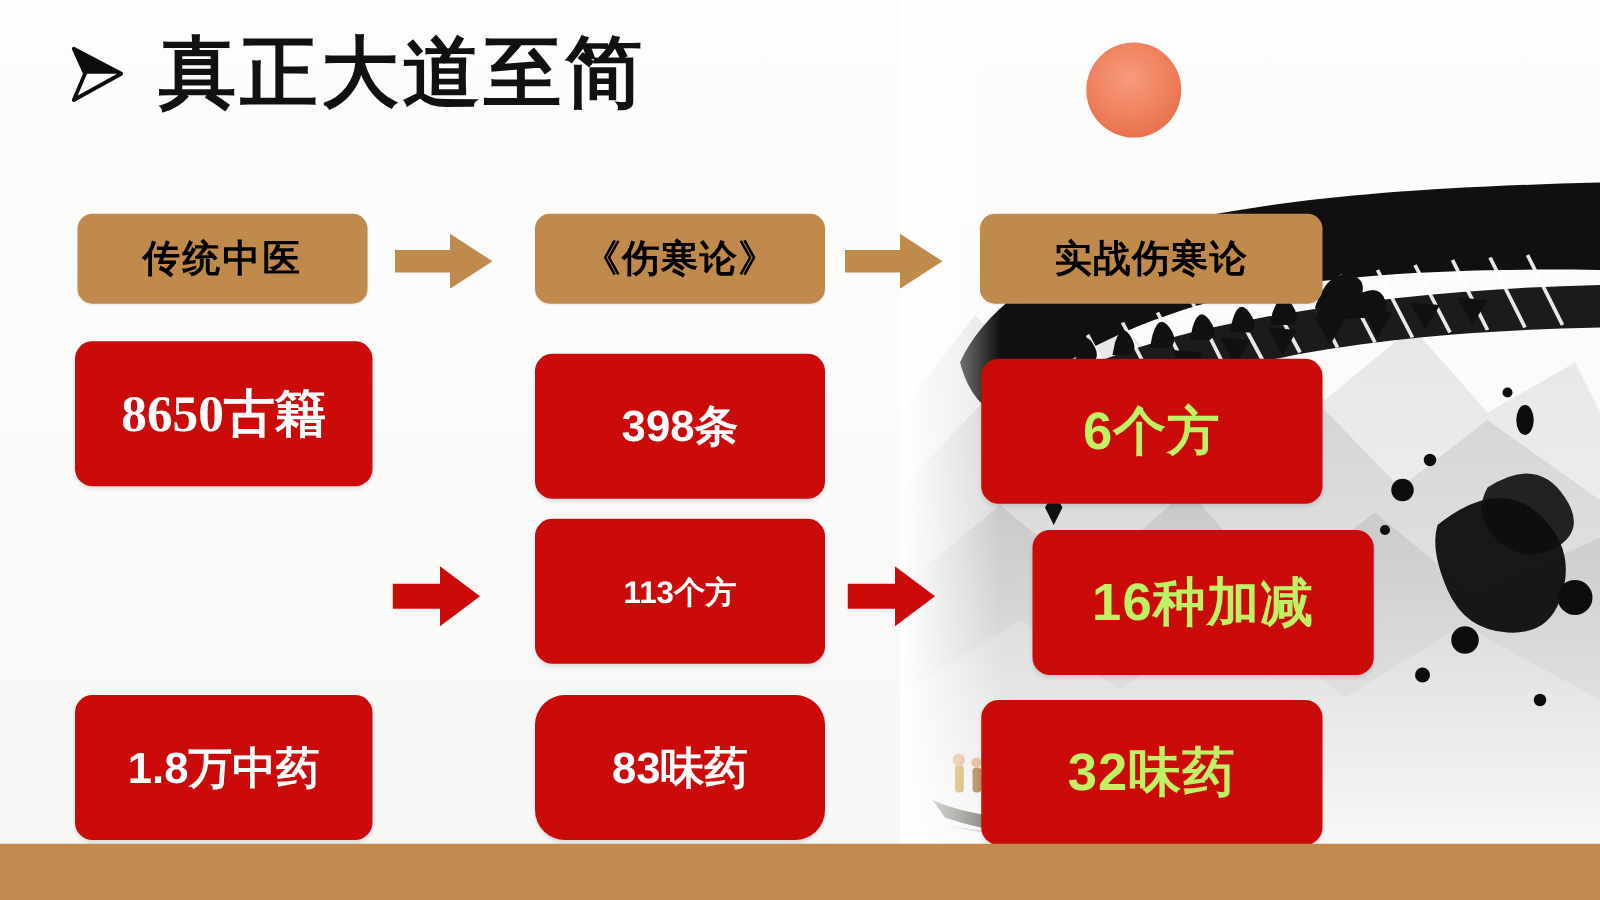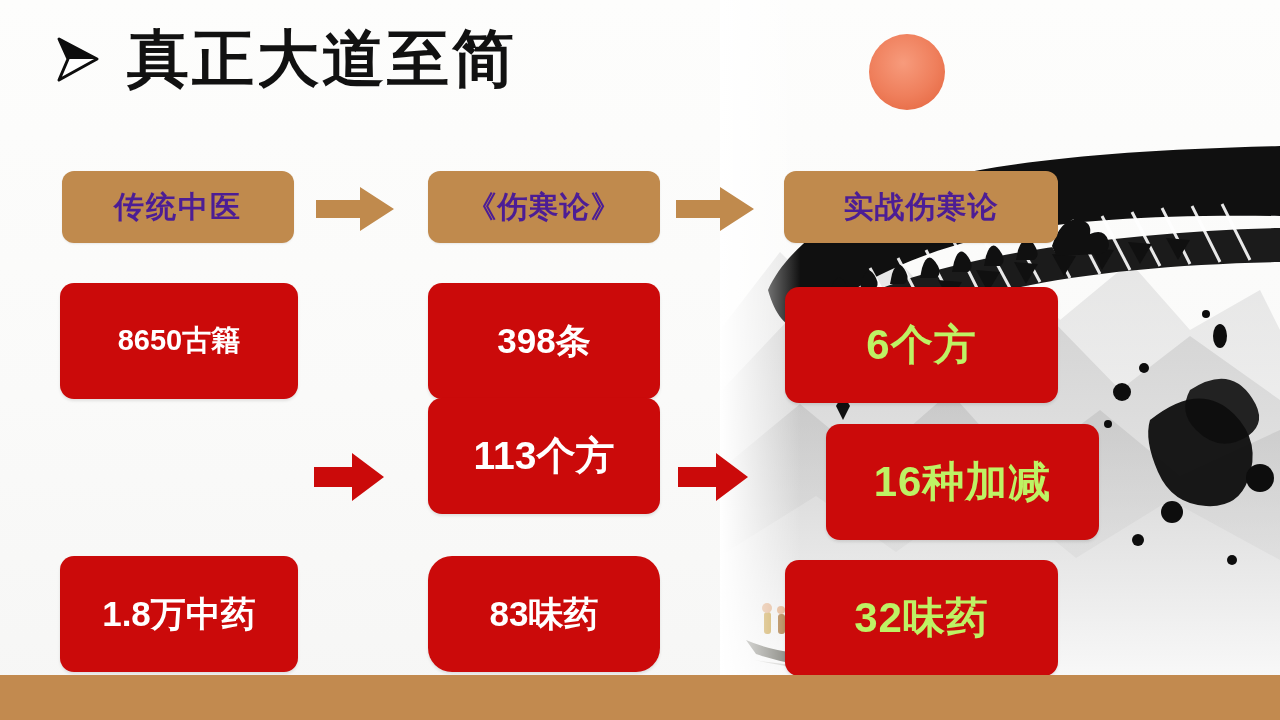--- a/index.html
+++ b/index.html
@@ -33,21 +33,21 @@
   #page-title{
     font-size:62px;line-height:1;font-weight:bold;color:#111111;
     letter-spacing:3px;white-space:nowrap;
     font-family:"Liberation Sans","DejaVu Sans",sans-serif;
   }
 
   
   .hdr-box{
     position:absolute;border-radius:12px;background:#c08a4d;
     display:flex;align-items:center;justify-content:center;
-    color:#4c1d95;font-weight:bold;white-space:nowrap;
+    color:#000000;font-weight:bold;white-space:nowrap;
     box-shadow:0 1px 2px rgba(0,0,0,.08);
   }
   #hdr-0{left:62px;top:171px;width:232px;height:72px;font-size:30px;letter-spacing:2px;}
   #hdr-1{left:428px;top:171px;width:232px;height:72px;font-size:30px;letter-spacing:1px;}
   #hdr-2{left:784px;top:171px;width:274px;height:72px;font-size:30px;letter-spacing:1px;}
 
   
   .tan-arrow{position:absolute;top:187px;width:78px;height:44px;}
   #tan-arrow-0{left:316px;}
   #tan-arrow-1{left:676px;}
@@ -56,26 +56,26 @@
   .cell{
     position:absolute;border-radius:14px;background:#cb0a0a;
     display:flex;align-items:center;justify-content:center;
     white-space:nowrap;font-weight:bold;
     box-shadow:0 2px 3px rgba(0,0,0,.10);
   }
   .cell-white{color:#ffffff;}
   .cell-yellow{color:#bef264;}
 
   
-  #cell-r0c0{left:60px;top:283px;width:238px;height:116px;font-size:29px;}
+  #cell-r0c0{left:60px;top:273px;width:238px;height:116px;font-size:41px;font-family:Liberation Serif, serif;}
   #cell-r1c0{left:60px;top:419px;width:238px;height:116px;font-size:35px;}
   #cell-r2c0{left:60px;top:556px;width:238px;height:116px;font-size:35px;}
   
   #cell-r0c1{left:428px;top:283px;width:232px;height:116px;font-size:35px;}
-  #cell-r1c1{left:428px;top:398px;width:232px;height:116px;font-size:39px;text-align:right;}
+  #cell-r1c1{left:428px;top:415px;width:232px;height:116px;font-size:25px;text-align:right;}
   #cell-r2c1{left:428px;top:556px;width:232px;height:116px;font-size:35px;border-radius:24px;}
   
   #cell-r0c2{left:785px;top:287px;width:273px;height:116px;font-size:42px;letter-spacing:1px;}
   #cell-r1c2{left:826px;top:424px;width:273px;height:116px;font-size:42px;letter-spacing:1px;}
   #cell-r2c2{left:785px;top:560px;width:273px;height:116px;font-size:42px;letter-spacing:1px;}
 
   
   .red-arrow{position:absolute;top:453px;width:70px;height:48px;}
   #red-arrow-0{left:314px;}
   #red-arrow-1{left:678px;}

